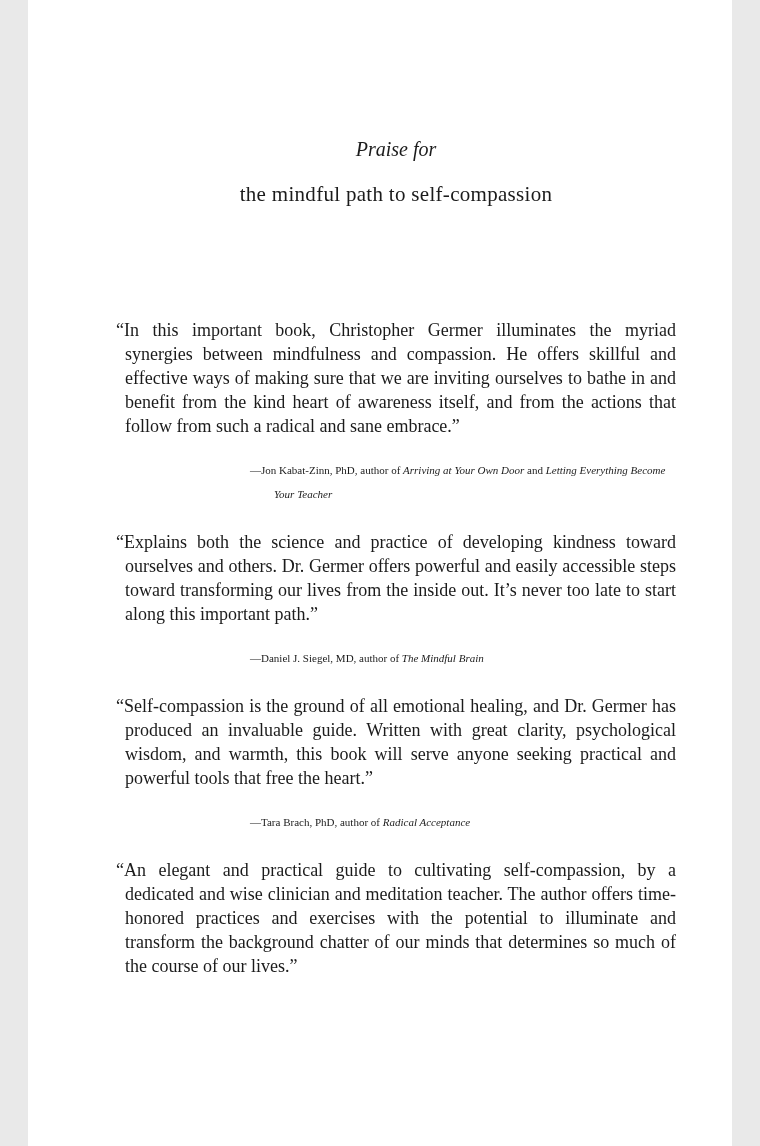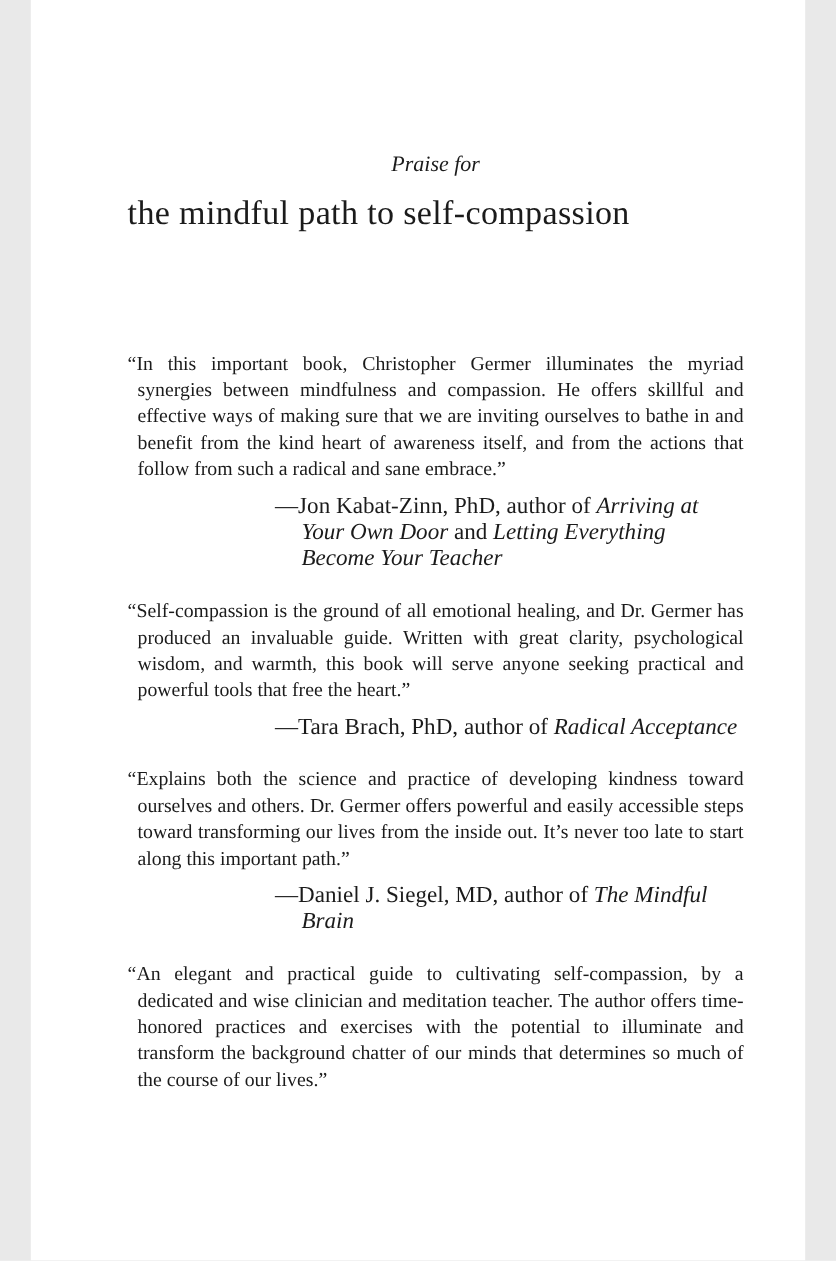--- a/index.html
+++ b/index.html
@@ -23,42 +23,43 @@
   }
   .praise-label {
     padding-top: 136px;
     text-align: center;
     font-style: italic;
     font-size: 20px;
     line-height: 26px;
   }
   .book-title {
     margin: 12px 0 0 0;
-    font-size: 31px;
+    text-align: center;
+    font-size: 21px;
     font-weight: normal;
     line-height: 40px;
     letter-spacing: 0.3px;
   }
   .quotes {
     margin-top: 104px;
   }
   .quote-group + .quote-group {
     margin-top: 24px;
   }
   .quote-text {
     margin: 0;
     font-size: 18px;
     line-height: 24px;
     text-align: justify;
     padding-left: 9px;
     text-indent: -9px;
   }
   .attribution {
-    margin: 9px 0 0 134px;
-    font-size: 21px;
+    margin: 20px 0 0 134px;
+    font-size: 11px;
     line-height: 24px;
     padding-left: 24px;
     text-indent: -24px;
   }
   .work {
     font-style: italic;
   }
 </style>
 </head>
 <body>
@@ -71,27 +72,27 @@
     <h1 class="book-title">the mindful path to self-compassion</h1>
 
     <div class="quotes">
 
       <div class="quote-group">
         <p class="quote-text">“In this important book, Christopher Germer illuminates the myriad synergies between mindfulness and compassion. He offers skillful and effective ways of making sure that we are inviting ourselves to bathe in and benefit from the kind heart of awareness itself, and from the actions that follow from such a radical and sane embrace.”</p>
         <p class="attribution"><span>—Jon Kabat-Zinn, PhD, author of </span><span class="work">Arriving at Your Own Door</span><span> and </span><span class="work">Letting Everything Become Your Teacher</span></p>
       </div>
 
       <div class="quote-group">
-        <p class="quote-text">“Self-compassion is the ground of all emotional healing, and Dr. Germer has produced an invaluable guide. Written with great clarity, psychological wisdom, and warmth, this book will serve anyone seeking practical and powerful tools that free the heart.”</p>
-        <p class="attribution"><span>—Tara Brach, PhD, author of </span><span class="work">Radical Acceptance</span></p>
+        <p class="quote-text">“Explains both the science and practice of developing kindness toward ourselves and others. Dr. Germer offers powerful and easily accessible steps toward transforming our lives from the inside out. It’s never too late to start along this important path.”</p>
+        <p class="attribution"><span>—Daniel J. Siegel, MD, author of </span><span class="work">The Mindful Brain</span></p>
       </div>
 
       <div class="quote-group">
-        <p class="quote-text">“Explains both the science and practice of developing kindness toward ourselves and others. Dr. Germer offers powerful and easily accessible steps toward transforming our lives from the inside out. It’s never too late to start along this important path.”</p>
-        <p class="attribution"><span>—Daniel J. Siegel, MD, author of </span><span class="work">The Mindful Brain</span></p>
+        <p class="quote-text">“Self-compassion is the ground of all emotional healing, and Dr. Germer has produced an invaluable guide. Written with great clarity, psychological wisdom, and warmth, this book will serve anyone seeking practical and powerful tools that free the heart.”</p>
+        <p class="attribution"><span>—Tara Brach, PhD, author of </span><span class="work">Radical Acceptance</span></p>
       </div>
 
       <div class="quote-group">
         <p class="quote-text">“An elegant and practical guide to cultivating self-compassion, by a dedicated and wise clinician and meditation teacher. The author offers time-honored practices and exercises with the potential to illuminate and transform the background chatter of our minds that determines so much of the course of our lives.”</p>
       </div>
 
     </div>
   </div>
 </div>
 

